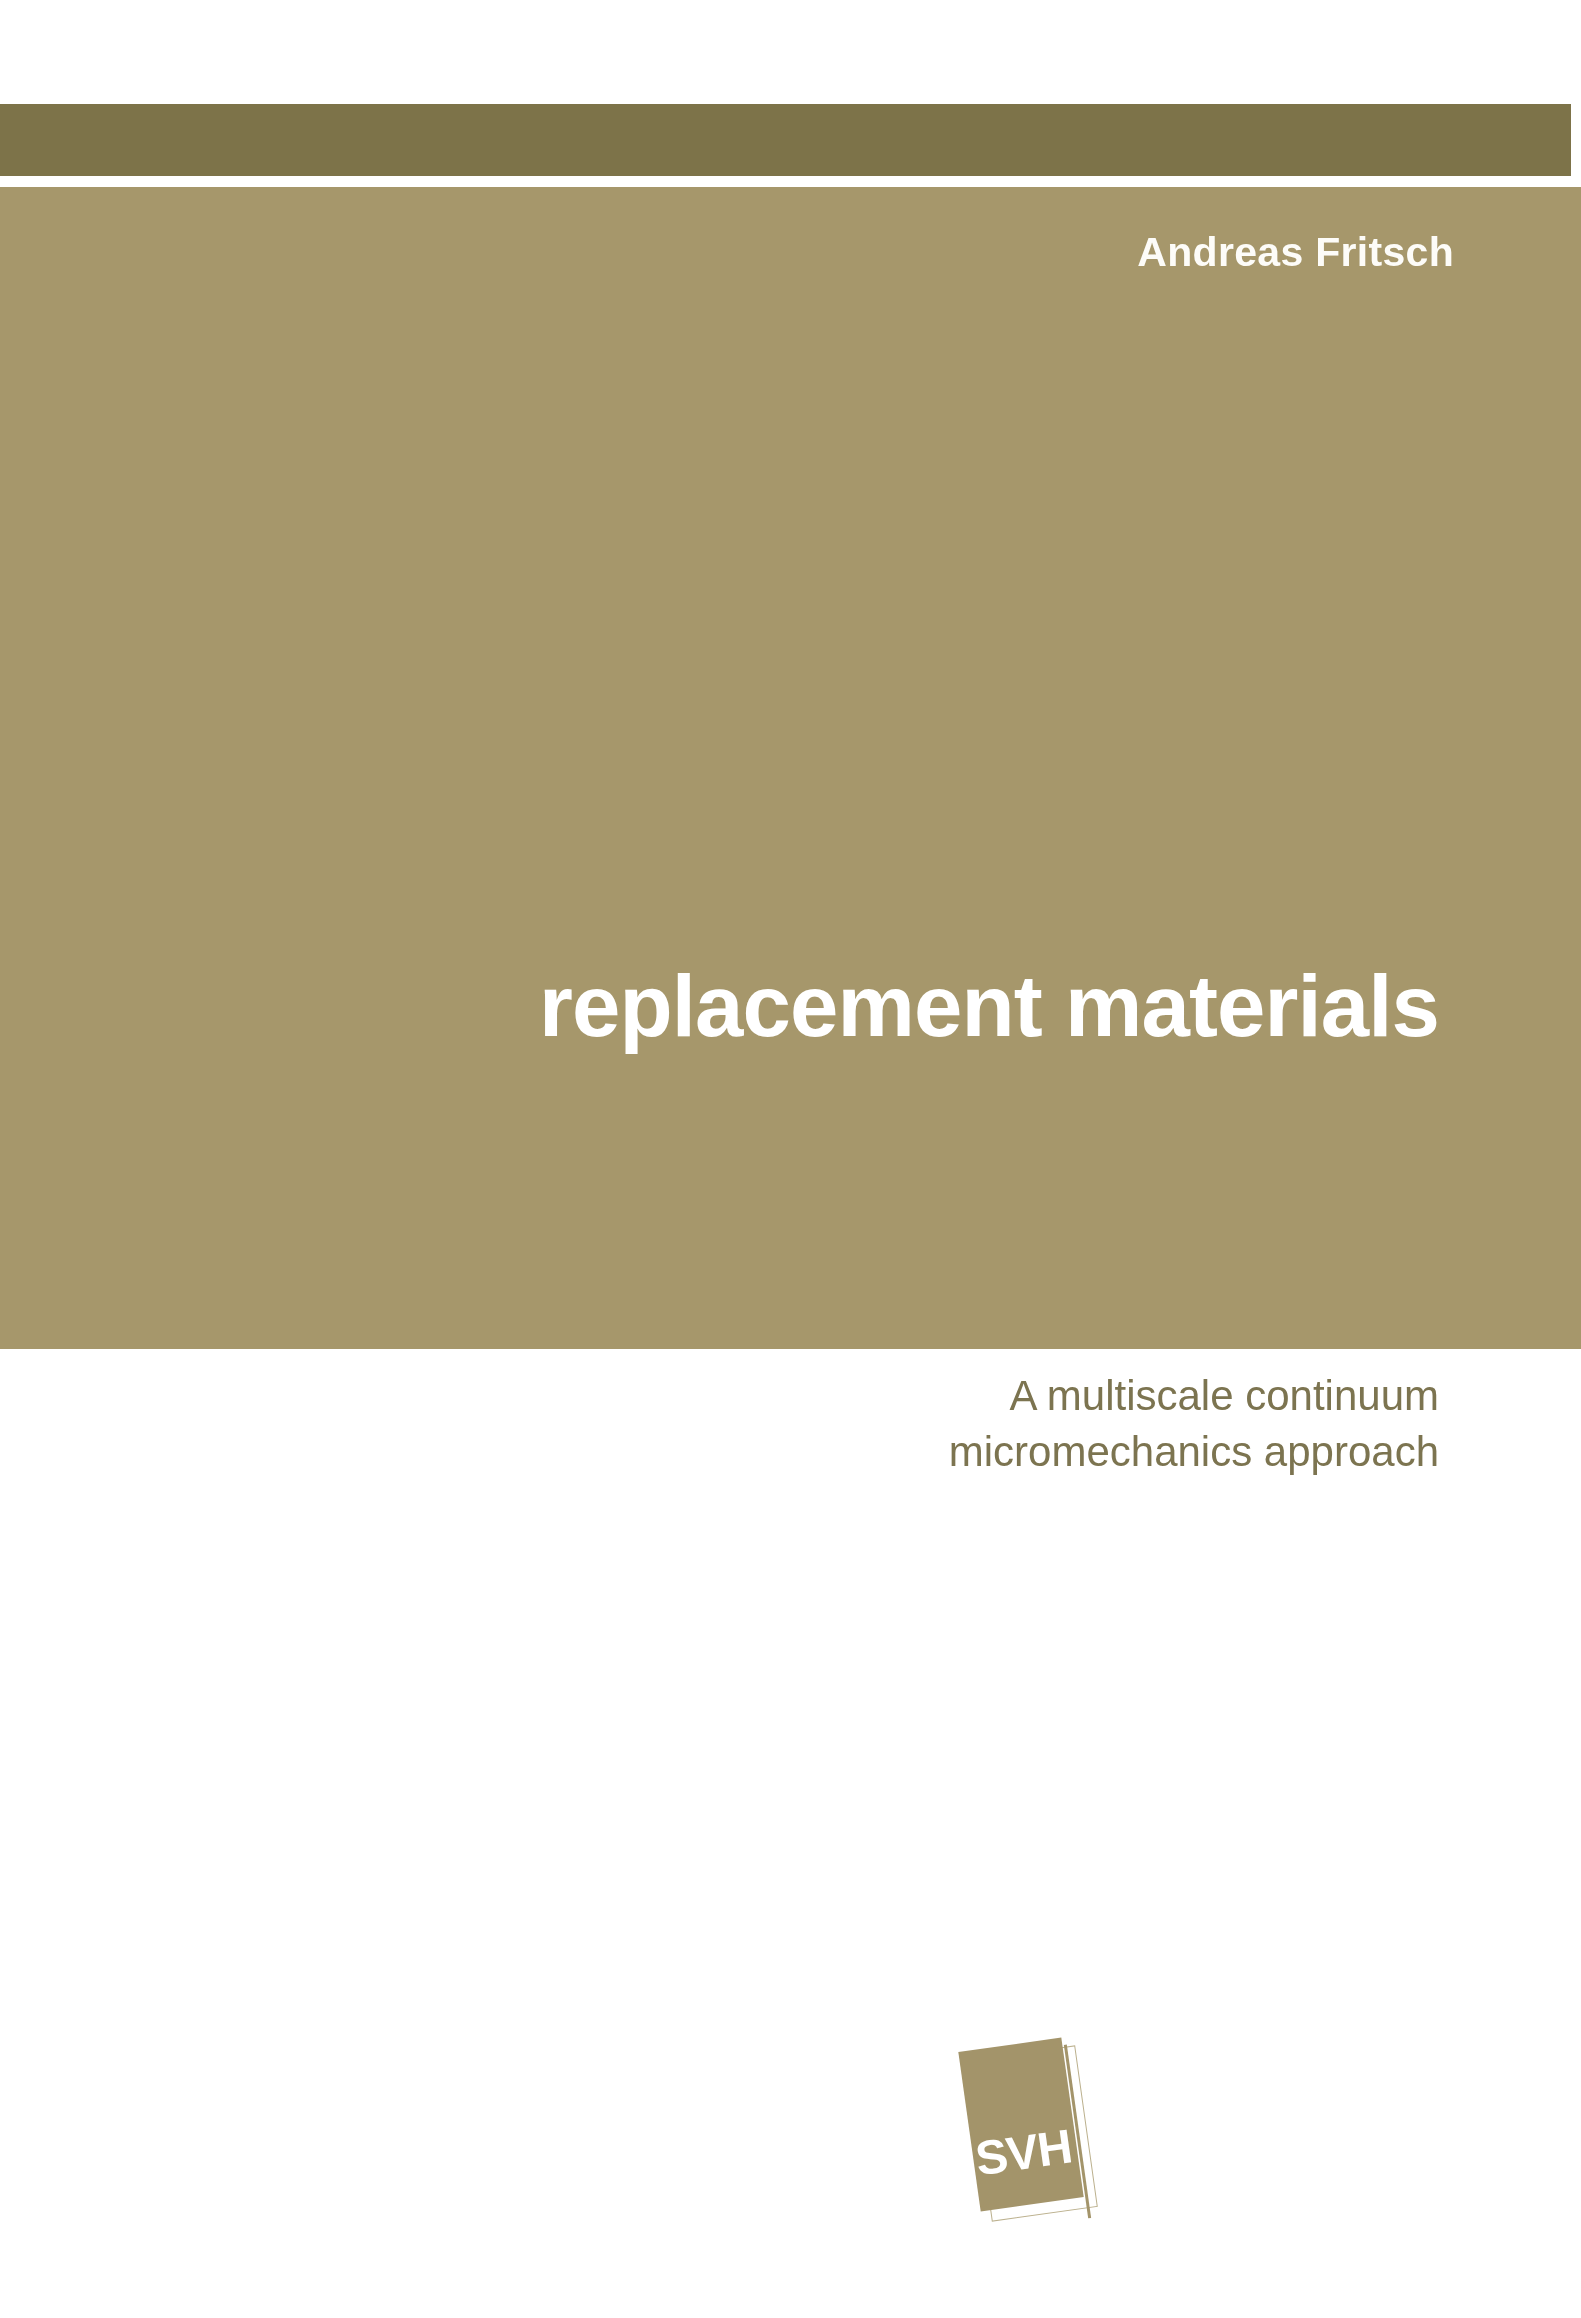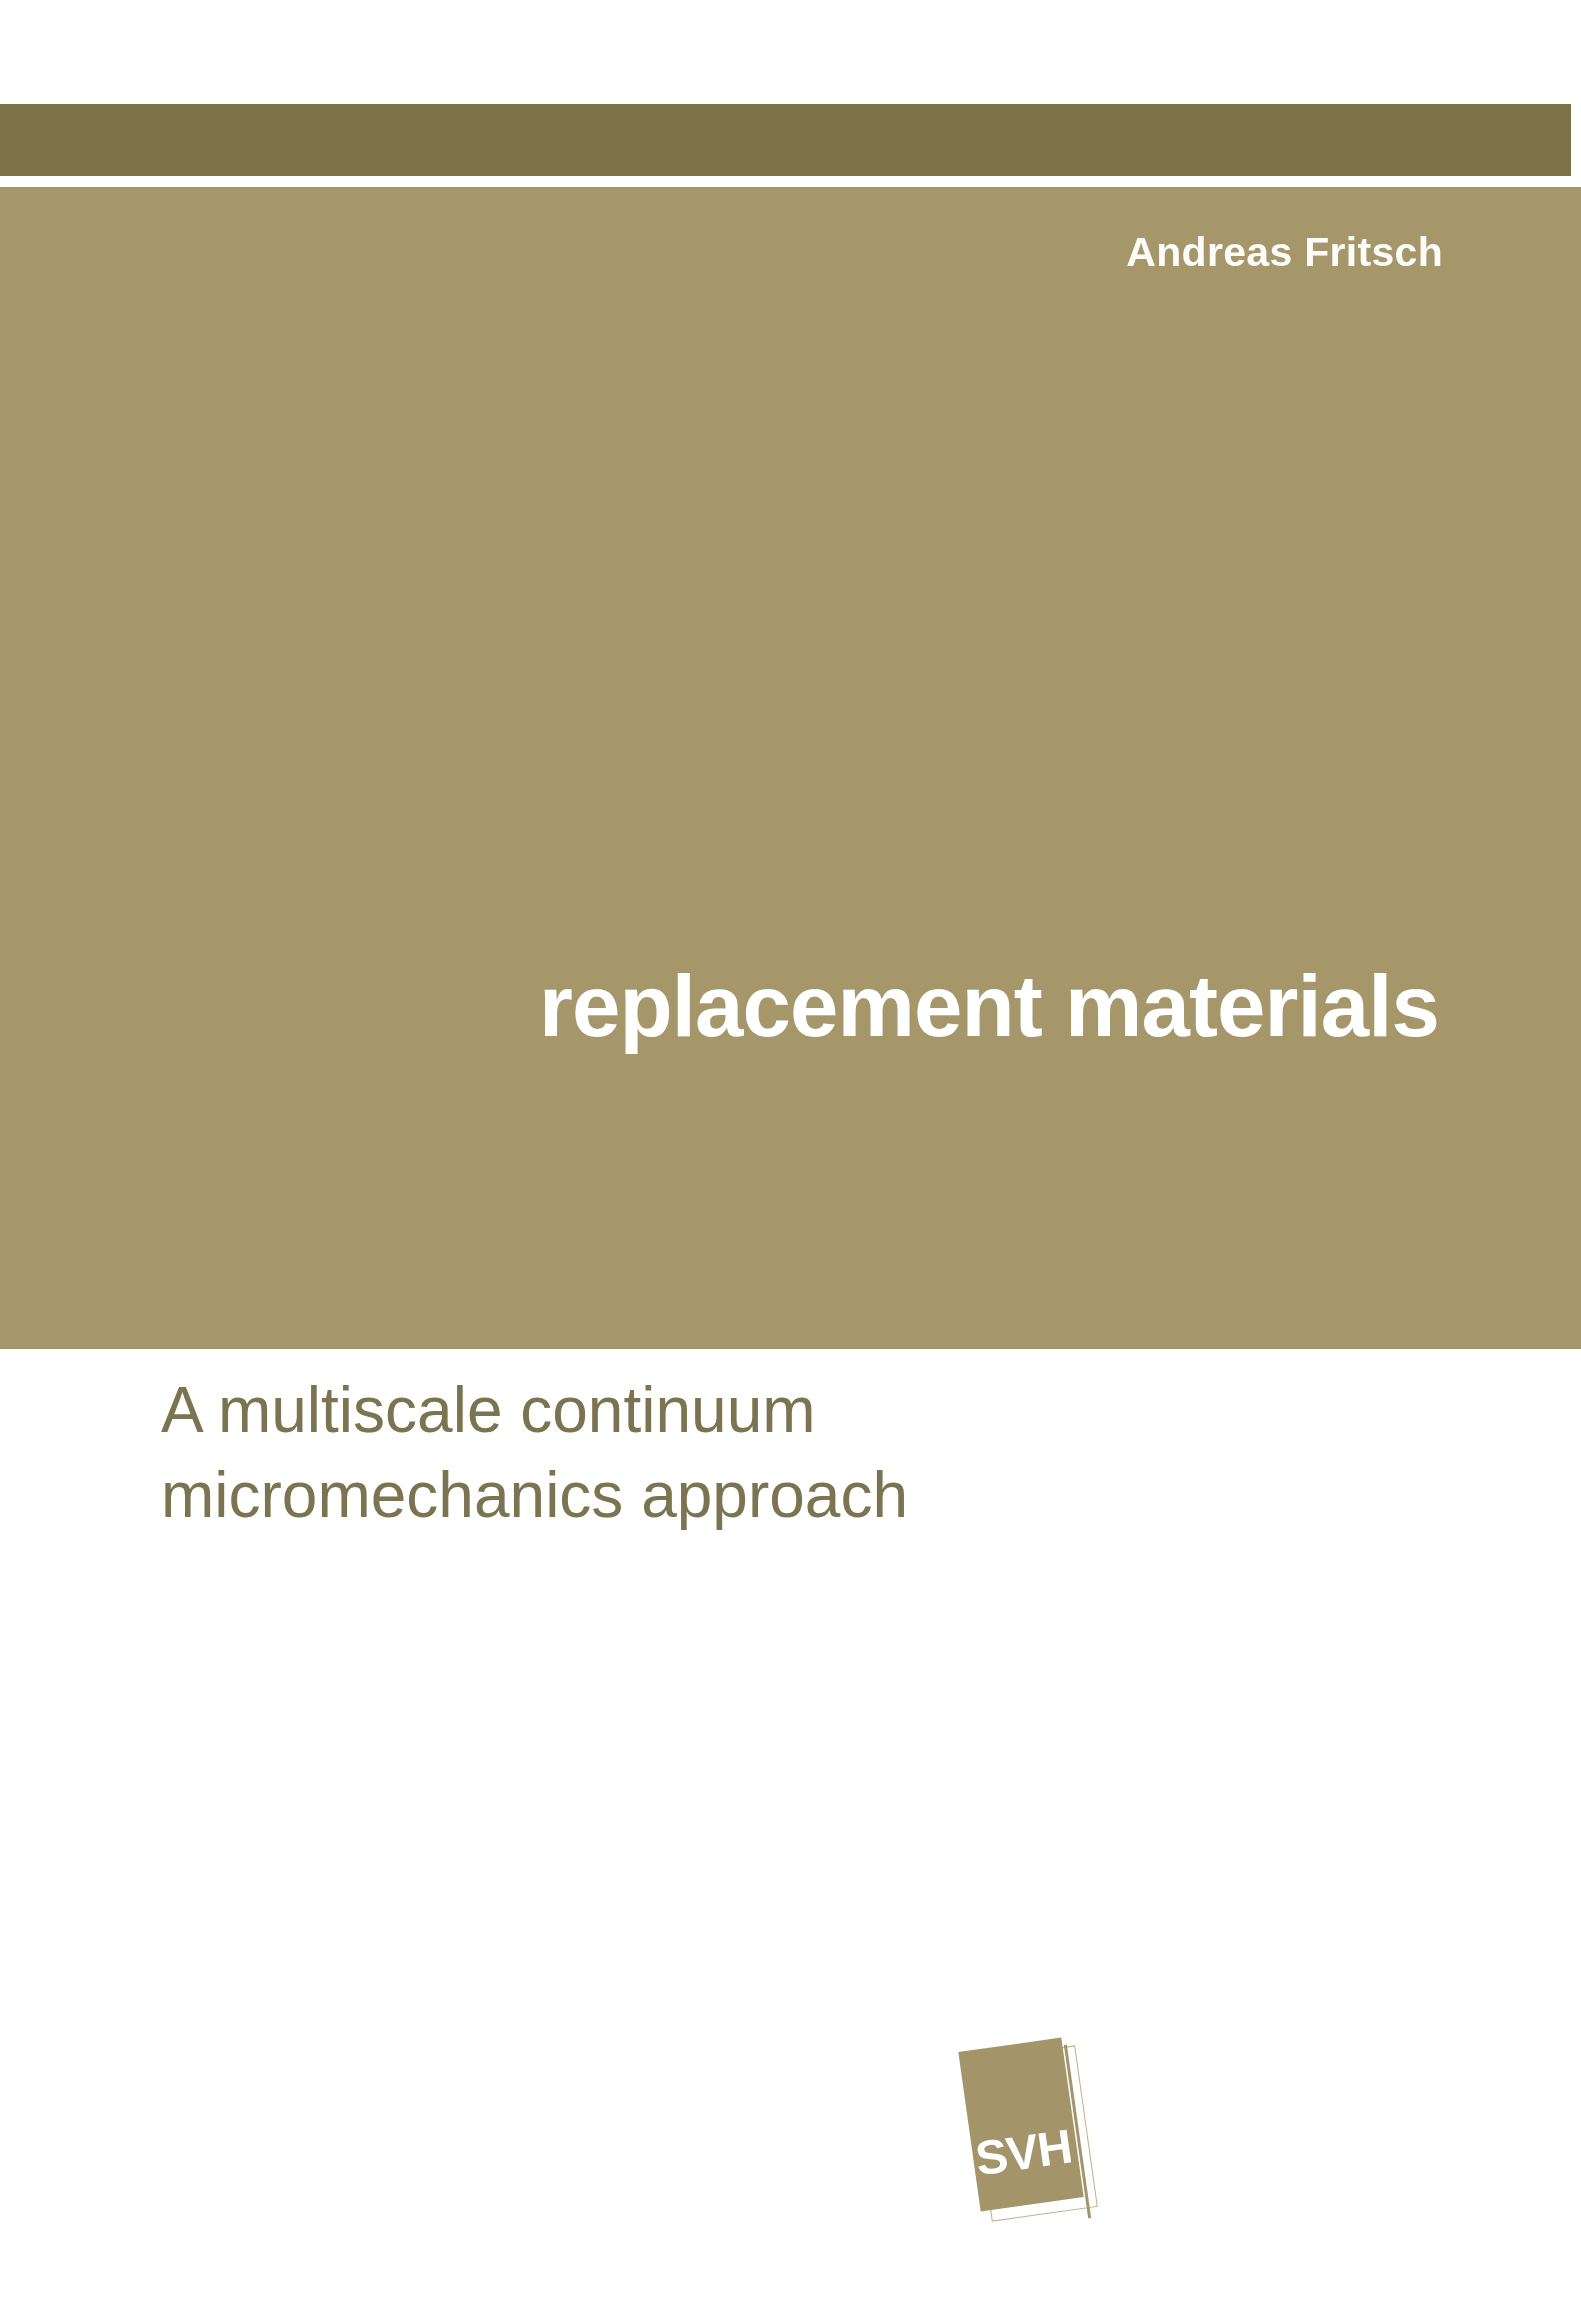--- a/index.html
+++ b/index.html
@@ -32,21 +32,21 @@
     left: 0;
     top: 187px;
     width: 1581px;
     height: 1162px;
     background: #a6976b;
   }
 
   
   .author {
     position: absolute;
-    left: 4px;
+    left: 15px;
     top: 228px;
     width: 1439px;
     text-align: right;
     color: #fdfcf8;
     font-size: 41px;
     font-weight: 700;
     letter-spacing: 0.3px;
     line-height: 1.2;
   }
 
@@ -64,23 +64,23 @@
     letter-spacing: -0.9px;
   }
   .title-block .tline { display: block; white-space: nowrap; }
 
   
   .subtitle-block {
     position: absolute;
     left: 161px;
     top: 1368px;
     width: 1278px;
-    text-align: left;
+    text-align: right;
     color: #7c7450;
-    font-size: 64px;
+    font-size: 42px;
     font-weight: 400;
     line-height: 1.33;
     letter-spacing: 0px;
   }
   .subtitle-block .sline { display: block; white-space: nowrap; }
 
   
   .publisher {
     position: absolute;
     left: 964px;

